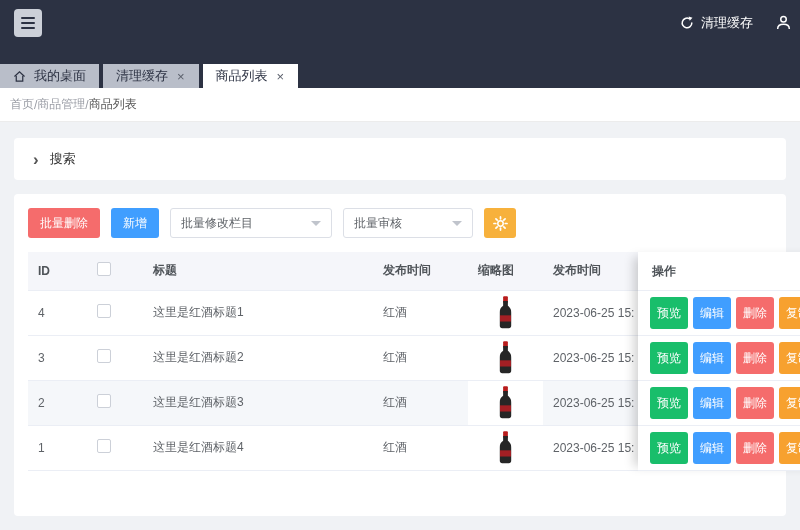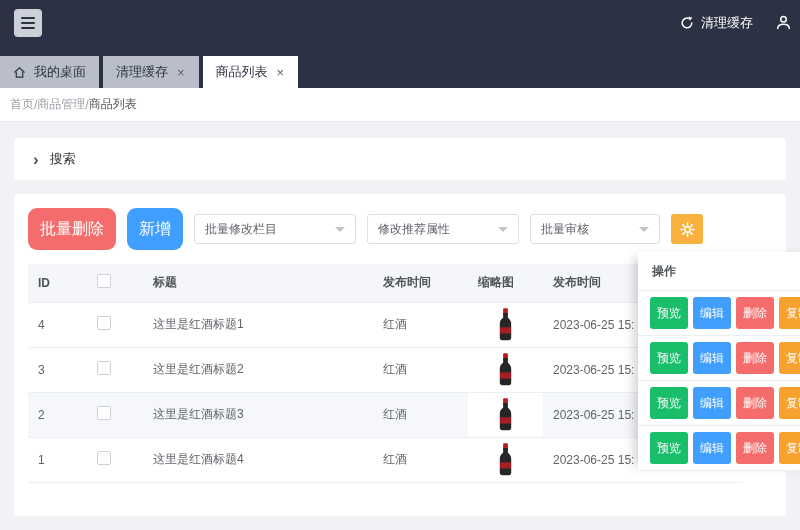--- a/index.html
+++ b/index.html
@@ -11,38 +11,38 @@
   
   .navbar { height:45px; background:#2c3243; display:flex; align-items:center; padding:0 14px; }
   .hamburger { width:28px; height:28px; background:#ccd0d8; border-radius:4px;
     display:flex; flex-direction:column; justify-content:center; align-items:center; gap:3px; cursor:pointer; }
   .hamburger i { display:block; width:14px; height:2px; background:#2c3243; border-radius:1px; }
   .nav-right { margin-left:auto; display:flex; align-items:center; gap:22px; color:#fff; }
   .clear-cache { display:flex; align-items:center; gap:7px; font-size:13px; cursor:pointer; }
   .user-btn { display:flex; align-items:center; cursor:pointer; margin-right:-6px; }
   
   .tabbar { height:43px; background:#2c3243; display:flex; align-items:flex-end; gap:4px; }
-  .tab { height:32px; padding:0 13px; display:flex; align-items:center; gap:8px;
+  .tab { height:24px; padding:0 13px; display:flex; align-items:center; gap:8px;
     background:#b9bec9; color:#2c3243; font-size:13px; cursor:pointer; white-space:nowrap; }
   .tab.active { background:#ffffff; }
   .tab .close { font-size:13px; color:#5a5f6b; line-height:1; padding:0 1px; }
   
   .breadcrumb { height:34px; background:#fff; display:flex; align-items:center; 
     padding:0 10px; font-size:12px; color:#9a9da5; border-bottom:1px solid #ececec; }
   .breadcrumb .last { color:#555; }
   
   .main { padding:0 14px; }
   .search-card { background:#fff; border-radius:4px; height:42px; margin:16px 0 14px 0;
     display:flex; align-items:center; gap:11px; padding:0 19px; cursor:pointer; }
   .search-card .chev { color:#555; font-size:17px; font-weight:bold; line-height:1; }
   .content-card { background:#fff; border-radius:4px; padding:14px; position:relative; min-height:322px; }
   
   .toolbar { display:flex; align-items:center; gap:11px; }
-  .btn { height:42px; padding:0 12px; border:none; border-radius:9px; color:#fff;
-    font-size:16px; display:inline-flex; align-items:center; cursor:pointer;
+  .btn { height:30px; padding:0 12px; border:none; border-radius:3px; color:#fff;
+    font-size:12px; display:inline-flex; align-items:center; cursor:pointer;
     font-family:inherit; }
   .btn-del { background:#f56c6c; }
   .btn-copy { background:#f4794e; }
   .btn-add { background:#409eff; }
   .select { height:30px; border:1px solid #dcdfe6; border-radius:3px; background:#fff;
     display:flex; align-items:center; justify-content:space-between; padding:0 10px;
     font-size:12px; color:#5f6368; cursor:pointer; }
   .sel-1 { width:162px; } .sel-2 { width:152px; } .sel-3 { width:130px; }
   .caret { width:0; height:0; border-left:5px solid transparent; border-right:5px solid transparent;
     border-top:5px solid #c0c4cc; }
@@ -138,24 +138,20 @@
     <span>搜索</span>
   </div>
 
   <div class="content-card">
 
     <div class="toolbar">
       <button class="btn btn-del">批量删除</button>
       <button class="btn btn-add">新增</button>
       <div class="select sel-1">
         <span>批量修改栏目</span>
-        <span class="caret"></span>
-      </div>
-      <div class="select sel-2">
-        <span>修改推荐属性</span>
         <span class="caret"></span>
       </div>
       <div class="select sel-3">
         <span>批量审核</span>
         <span class="caret"></span>
       </div>
       <button class="gear-btn">
         <span style="display:flex;">
           <svg width="15" height="15" viewBox="0 0 16 16">
             <circle cx="8" cy="8" r="2.9" fill="none" stroke="#fff" stroke-width="1.6"></circle>

